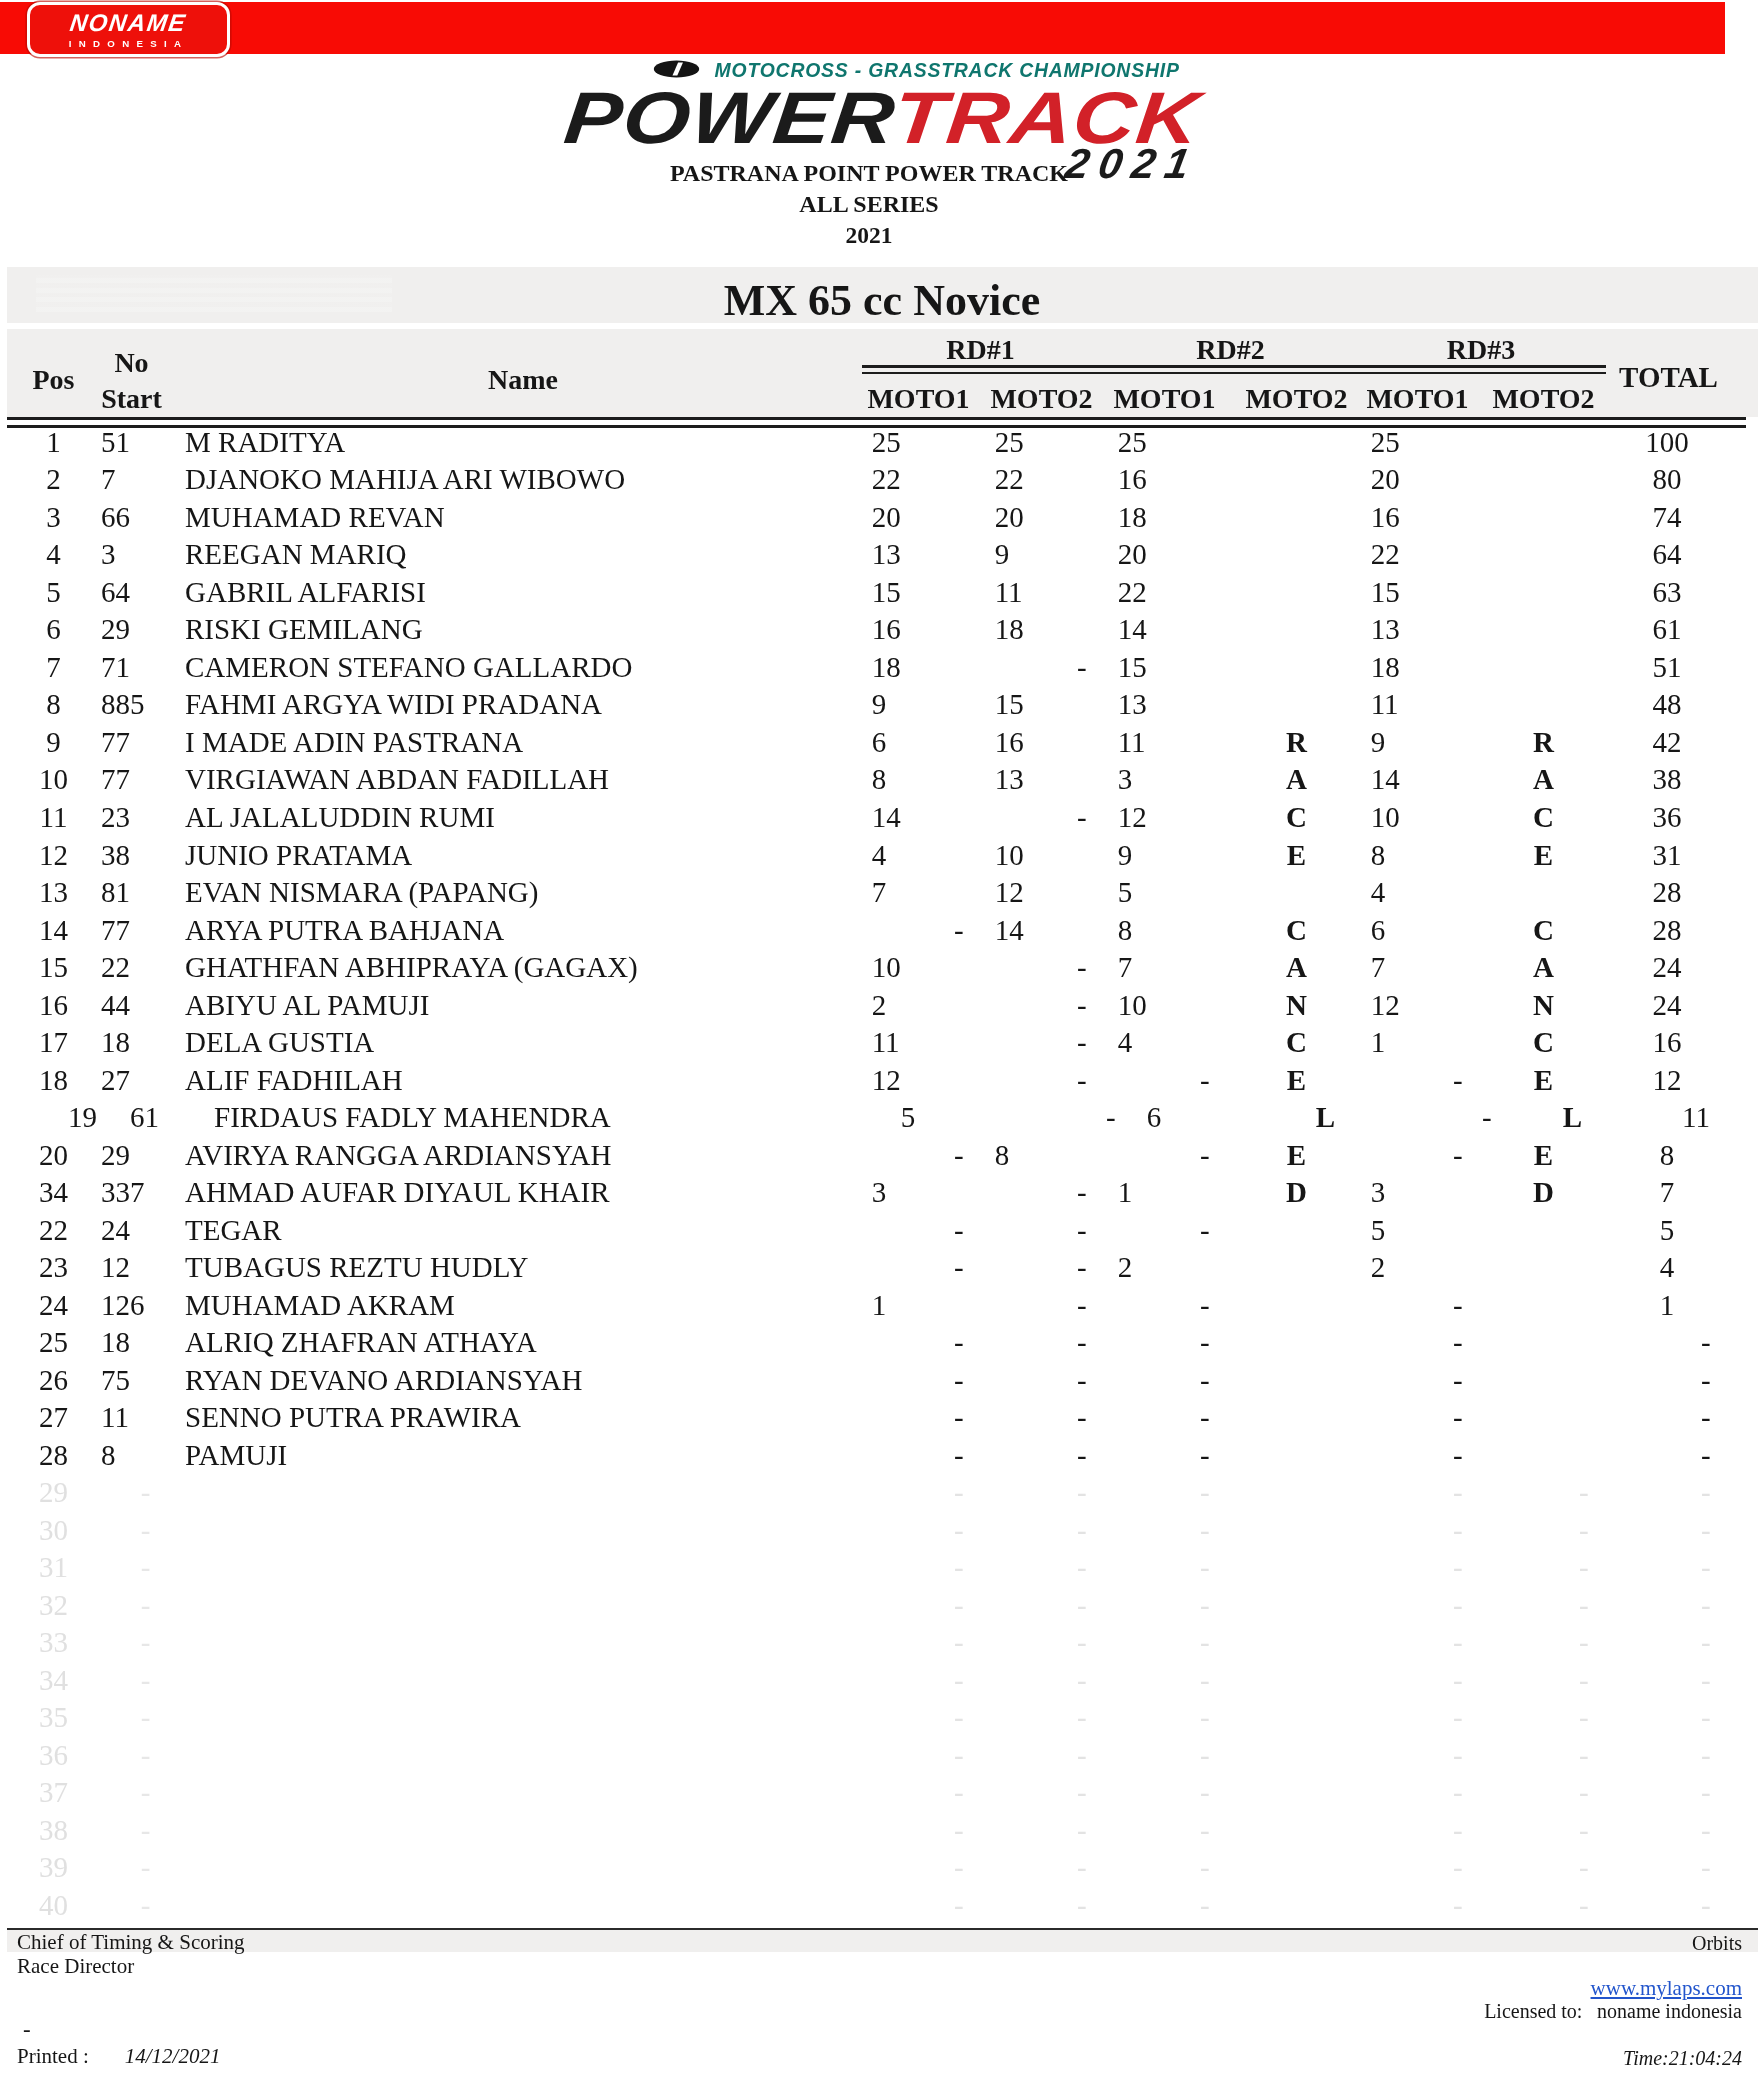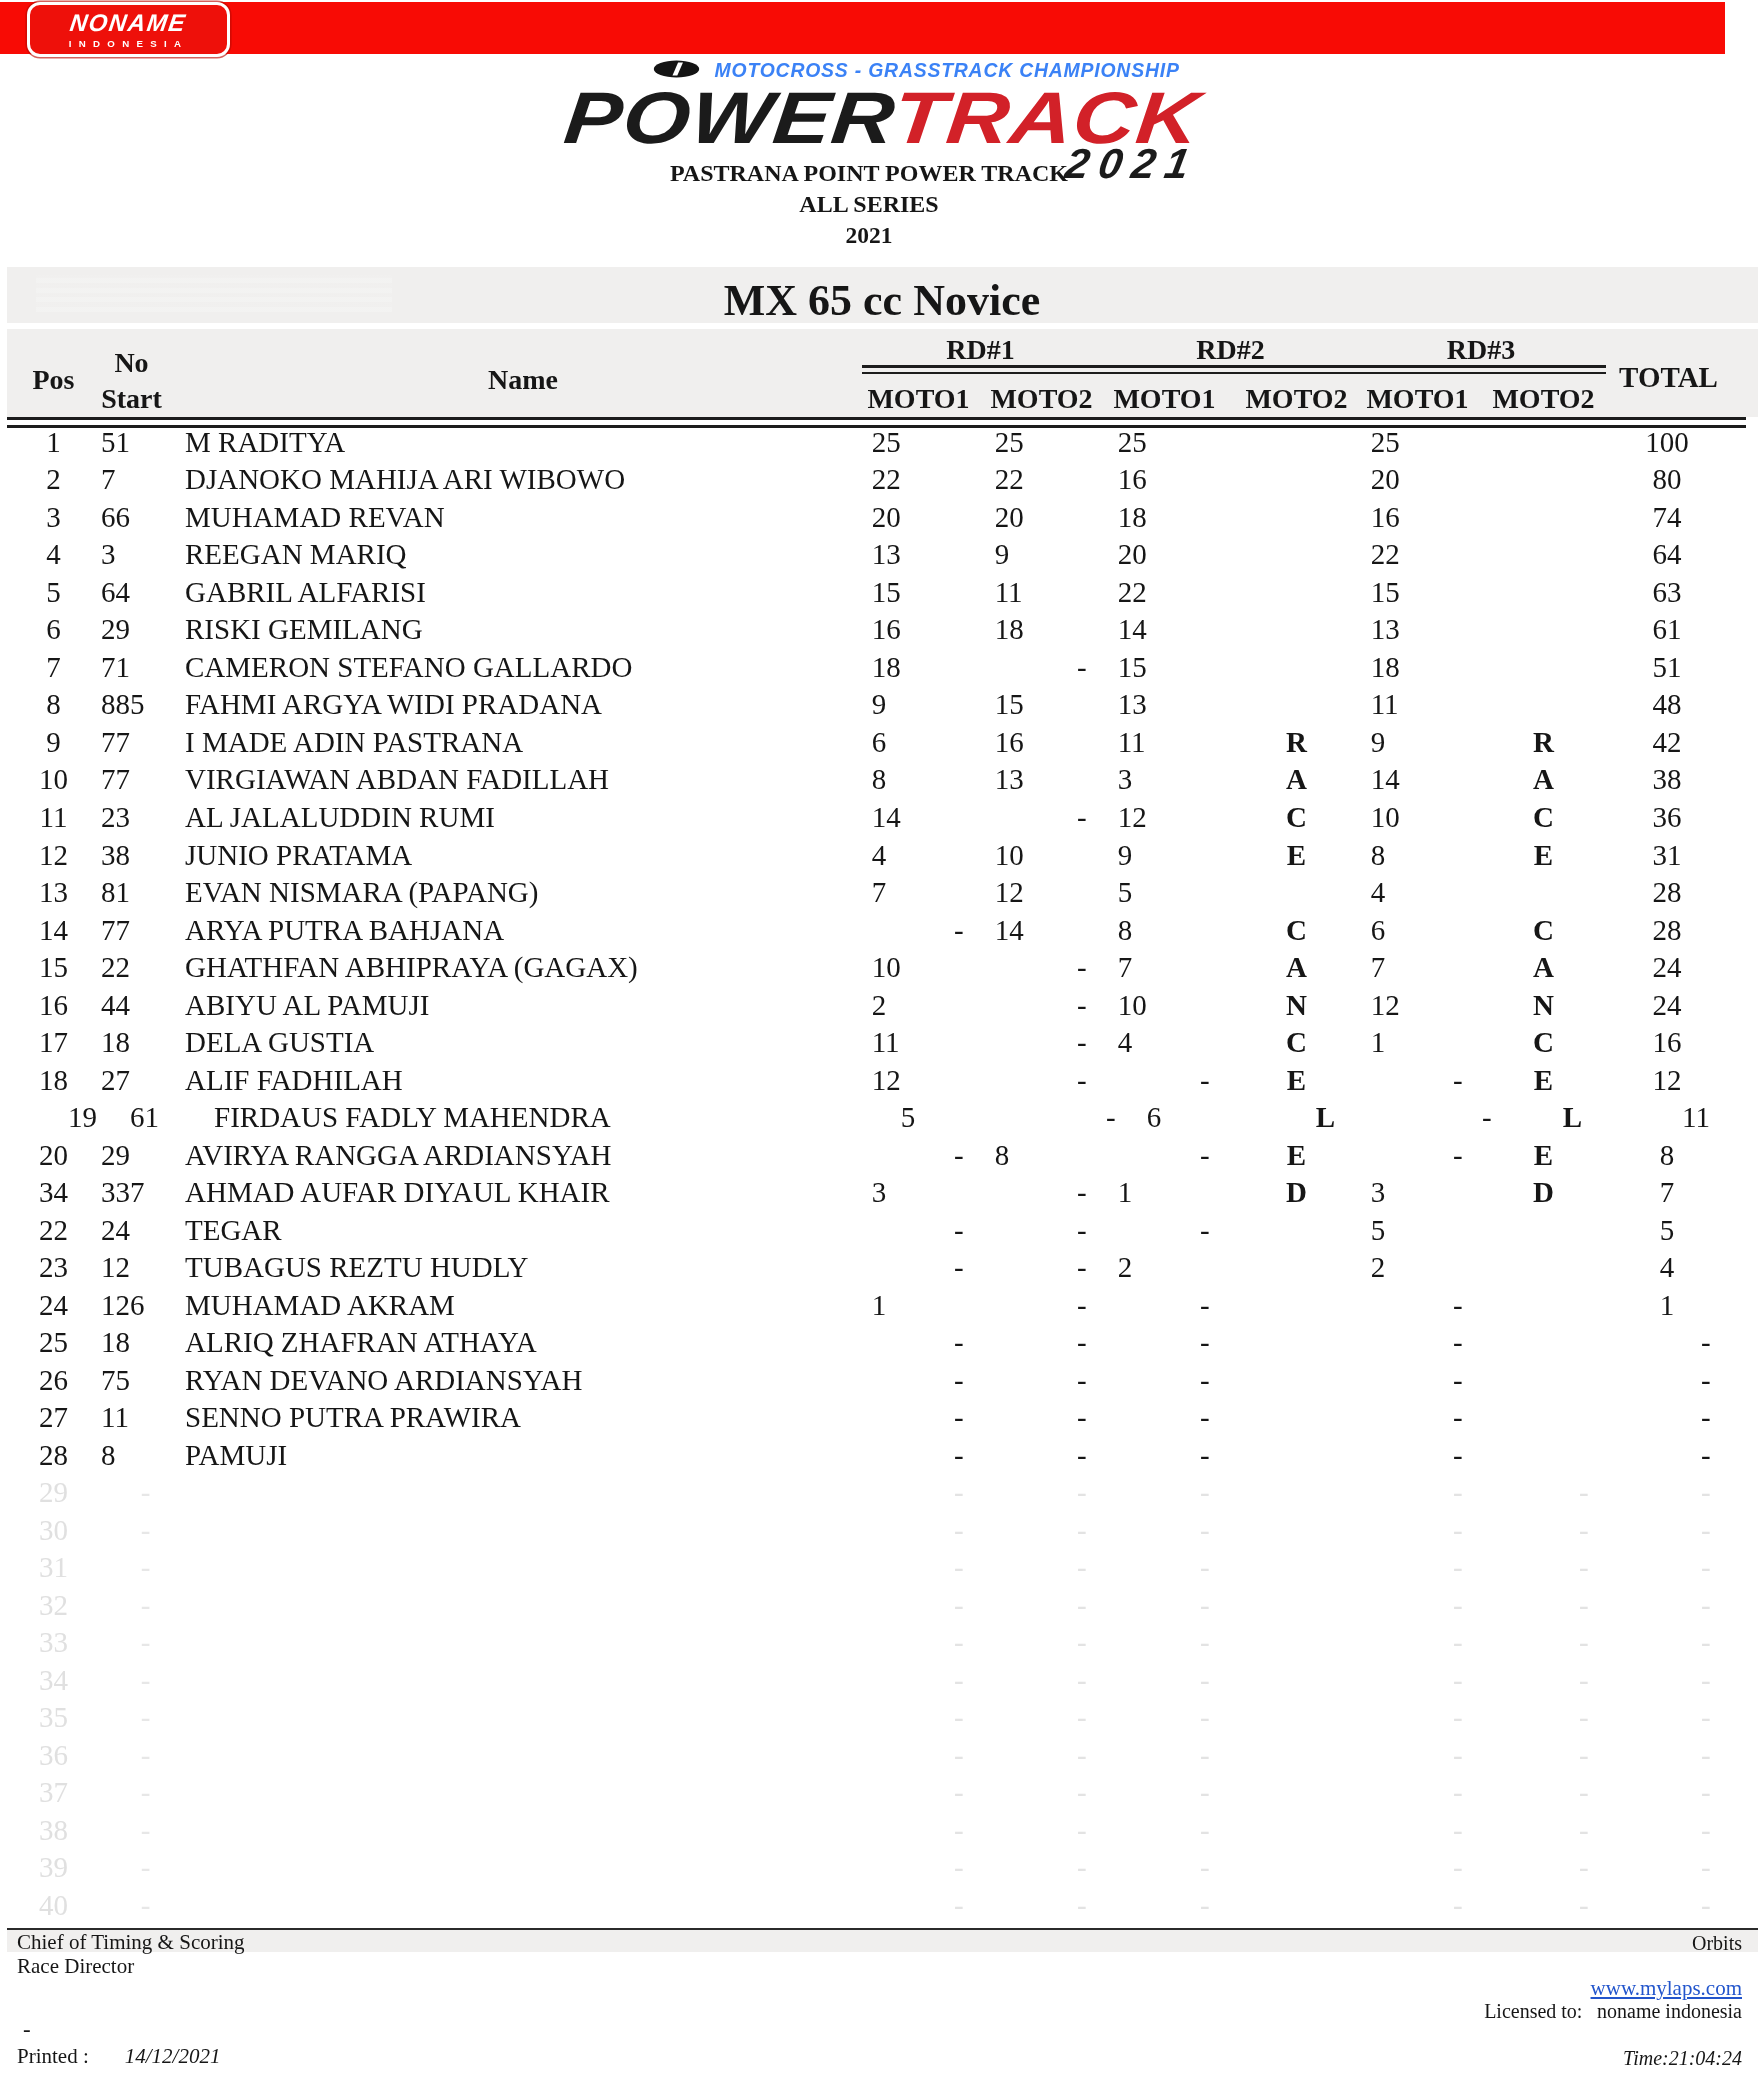--- a/index.html
+++ b/index.html
@@ -13,21 +13,21 @@
             box-shadow:0 0 0 1.6px rgba(190,10,5,.65);display:flex;flex-direction:column;
             align-items:center;justify-content:center;}
   .logo-name{font-family:"Liberation Sans",sans-serif;font-weight:bold;font-style:italic;
              font-size:24px;line-height:24px;color:#fff;letter-spacing:1.6px;transform:skewX(-8deg);}
   .logo-sub{font-family:"Liberation Sans",sans-serif;font-weight:bold;font-size:9.7px;
             color:#fff;letter-spacing:7.3px;margin-top:3.2px;}
 
   
   .champ{position:absolute;left:653px;top:60px;height:21px;display:flex;align-items:center;gap:14.6px;}
   .champ-text{font-family:"Liberation Sans",sans-serif;font-weight:bold;font-style:italic;
-              font-size:19.4px;letter-spacing:0.8px;color:#3b82f6;white-space:nowrap;}
+              font-size:19.4px;letter-spacing:0.8px;color:#0f766e;white-space:nowrap;}
   .pt{position:absolute;left:565px;top:81px;font-family:"Liberation Sans",sans-serif;
       font-weight:bold;font-style:italic;font-size:73px;line-height:73px;letter-spacing:0.8px;
       transform:skewX(-6deg) scaleX(1.18);transform-origin:left center;white-space:nowrap;}
   .pt-power{color:#1b1b1b;} .pt-track{color:#d22128;}
   .pt-year{position:absolute;left:1066px;top:143px;font-family:"Liberation Sans",sans-serif;
            font-weight:bold;font-style:italic;font-size:42px;line-height:42px;letter-spacing:9.7px;
            color:#1b1b1b;transform:skewX(-10deg);}
   .mast-line{position:absolute;left:0;width:1738px;text-align:center;font-weight:bold;white-space:nowrap;}
   .sub1{top:160px;font-size:24px;}
   .sub2{top:191px;font-size:24px;}

